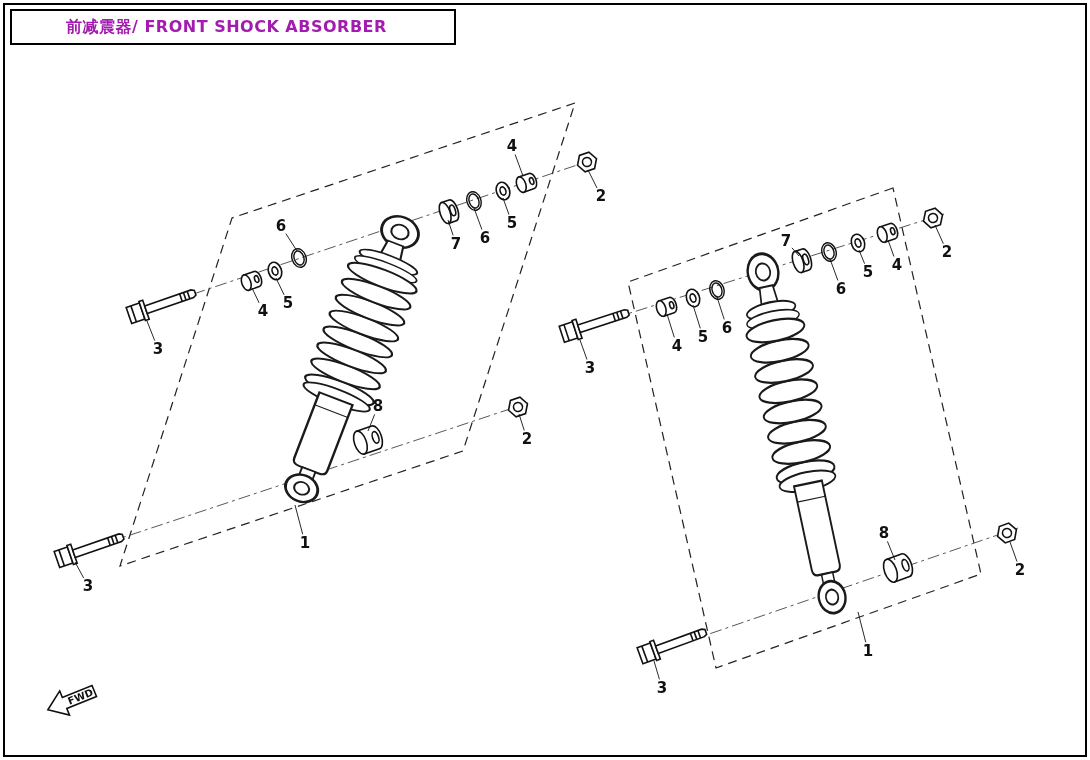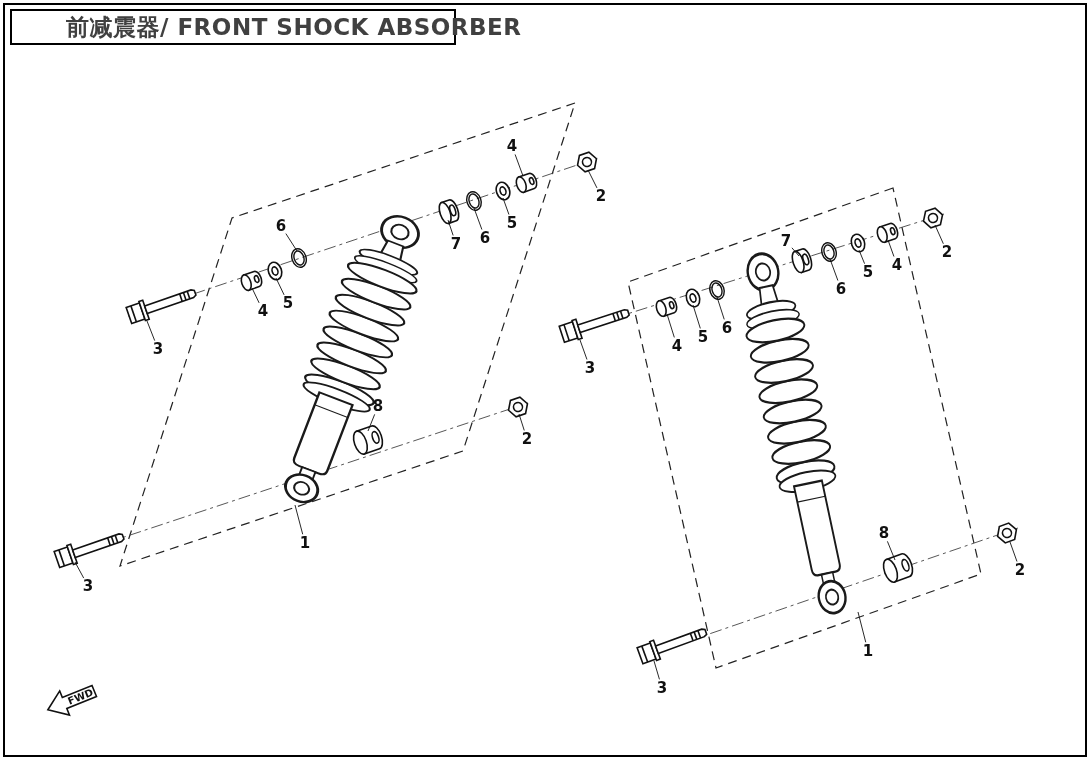--- a/index.html
+++ b/index.html
@@ -8,21 +8,21 @@
     font-family:"DejaVu Sans", sans-serif;overflow:hidden;
   }
   .frame{
     position:absolute;left:3px;top:3px;right:3px;bottom:3px;
     border:2px solid #000;pointer-events:none;
   }
   .title-box{
     position:absolute;left:10px;top:9px;width:446px;height:36px;
     border:2px solid #000;background:#fff;box-sizing:border-box;
     display:flex;align-items:center;padding-left:54px;
-    font-weight:bold;font-size:23px;color:#404040;letter-spacing:.5px;
+    font-weight:bold;font-size:16px;color:#a21caf;letter-spacing:.5px;
     white-space:nowrap;z-index:3;
   }
   svg.diagram{position:absolute;left:0;top:0;z-index:2;}
   .callout-text{
     font-family:"DejaVu Sans", sans-serif;font-size:15px;font-weight:bold;fill:#111;
   }
   .fwd-text{font-family:"DejaVu Sans", sans-serif;font-size:10px;font-weight:bold;fill:#111;}
 </style>
 </head>
 <body>

